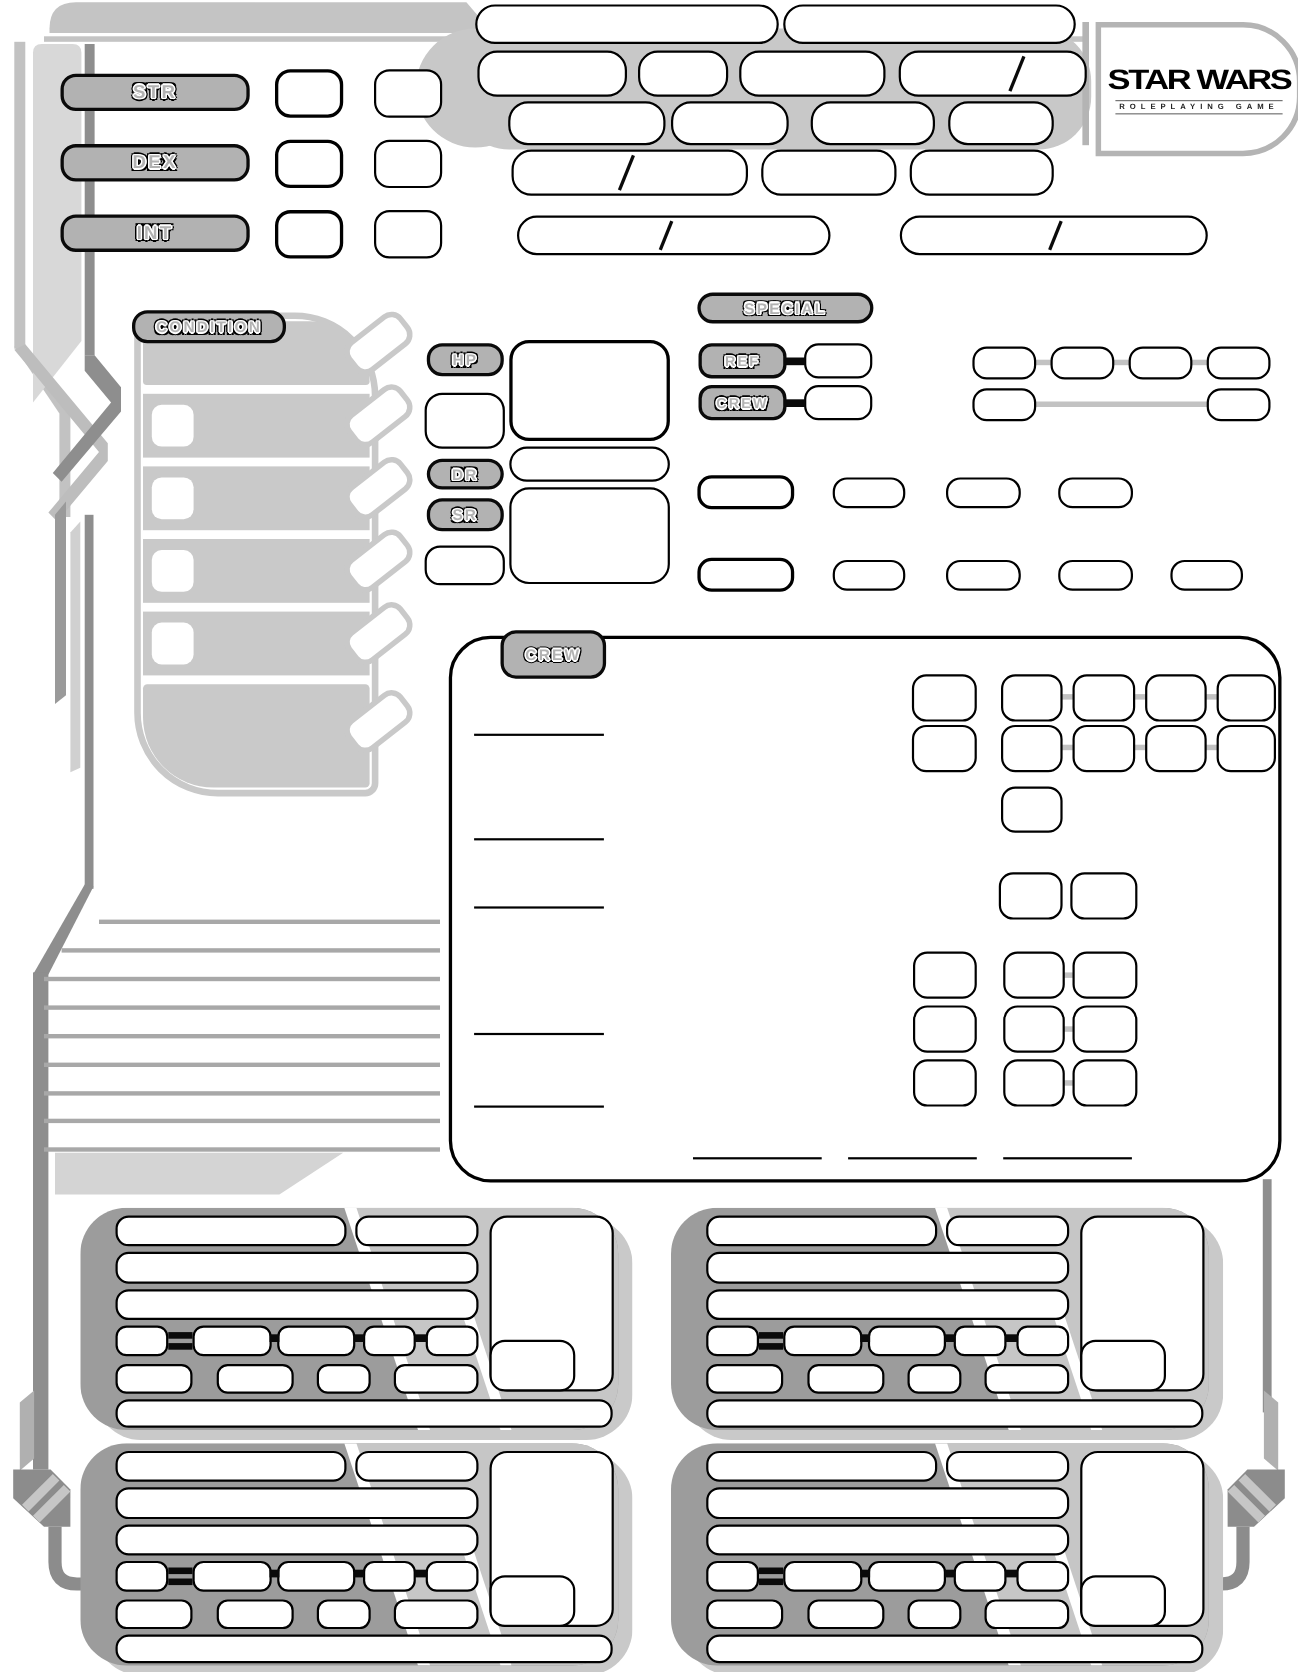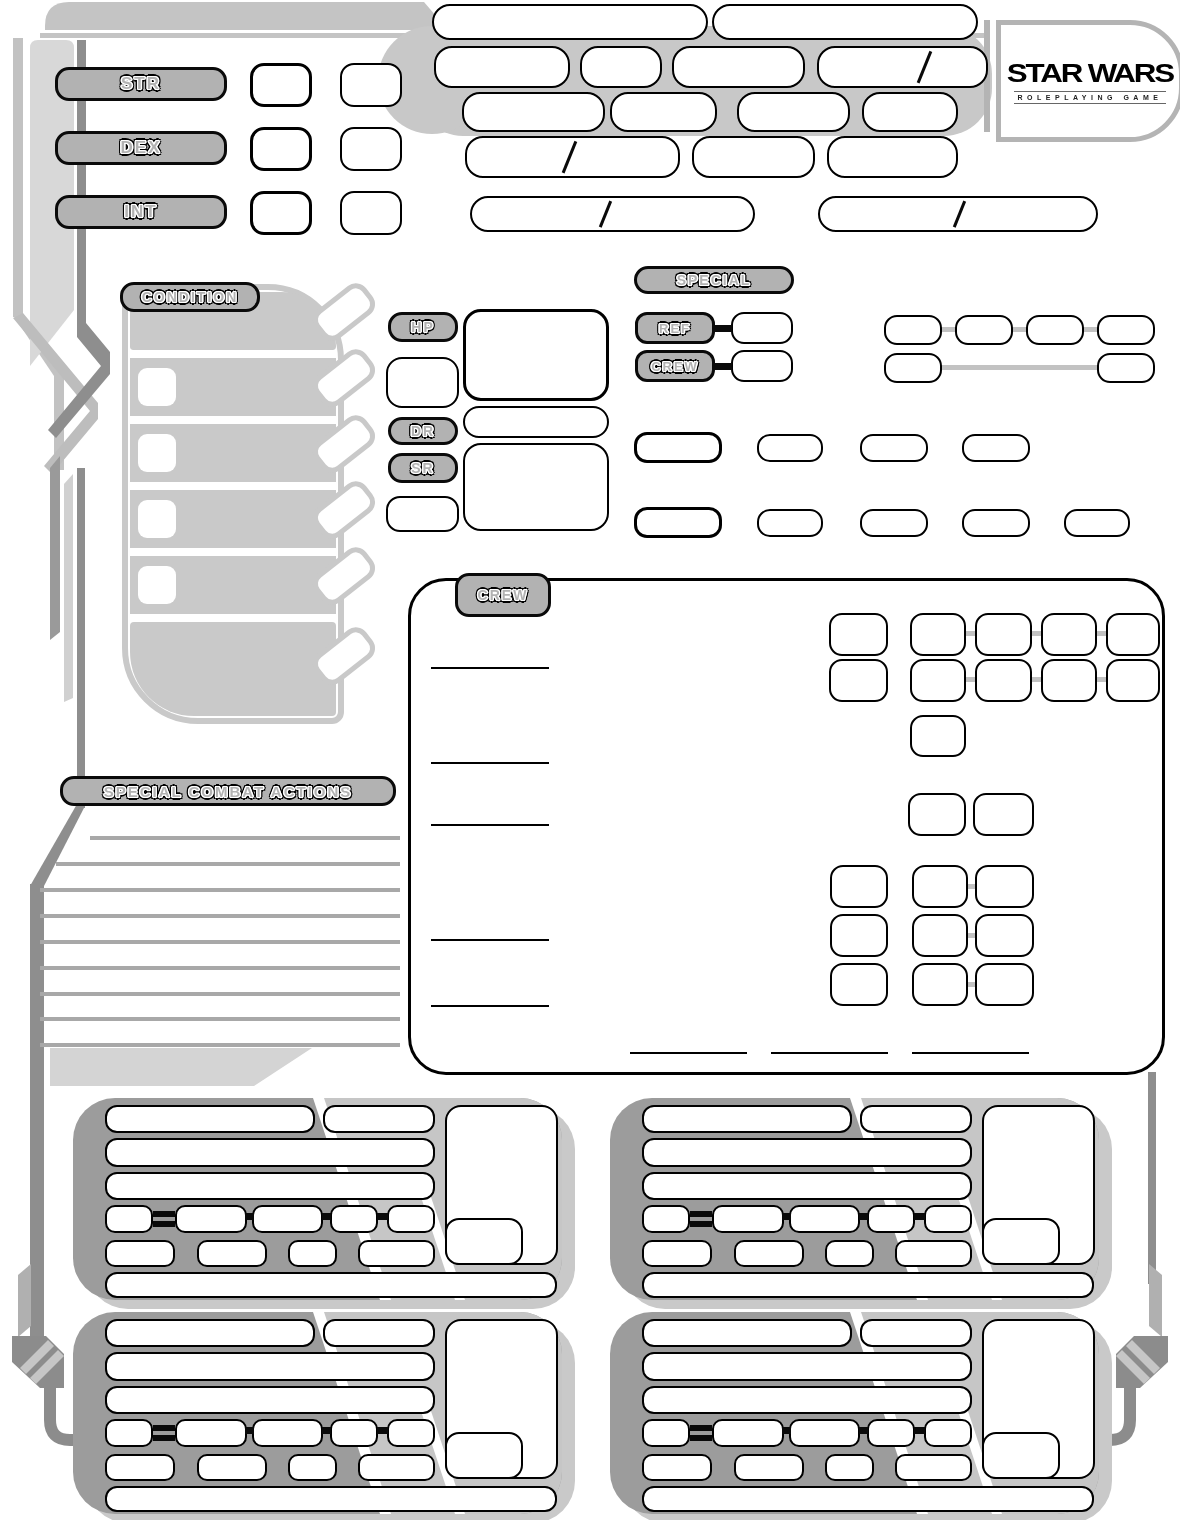--- a/index.html
+++ b/index.html
@@ -269,23 +269,20 @@
 
   <div class="fbox sq" style="left:830px;top:963px;width:58px;height:43px;z-index:3;"></div>
   <div class="linkbar" style="left:966px;top:982px;width:11px;height:5px;z-index:3;"></div>
   <div class="fbox sq" style="left:912px;top:963px;width:56px;height:43px;z-index:4;"></div>
   <div class="fbox sq" style="left:975px;top:963px;width:59px;height:43px;z-index:4;"></div>
 
   <div class="crew-line" style="left:630px;top:1052px;width:117px;z-index:3;"></div>
   <div class="crew-line" style="left:771px;top:1052px;width:117px;z-index:3;"></div>
   <div class="crew-line" style="left:912px;top:1052px;width:117px;z-index:3;"></div>
 
-  <div class="pill" style="left:60px;top:776px;width:336px;height:30px;z-index:7;">
-    <span class="ptext" style="font-size:15px;">SPECIAL COMBAT ACTIONS</span>
-  </div>
   <div class="abs" style="left:38px;top:820px;width:366px;height:232px;z-index:2;"></div>
 
   <div class="wblock" style="left:73px;top:1098px;z-index:2;">
     <svg class="wb-bg" width="502" height="212" viewBox="0 0 502 212">
       <defs>
           <clipPath id="wbc1">
             <rect x="0" y="0" width="489" height="202" rx="42"></rect>
           </clipPath>
         </defs>
       <rect x="13" y="9" width="489" height="202" rx="42" fill="#c9c9c9"></rect>

